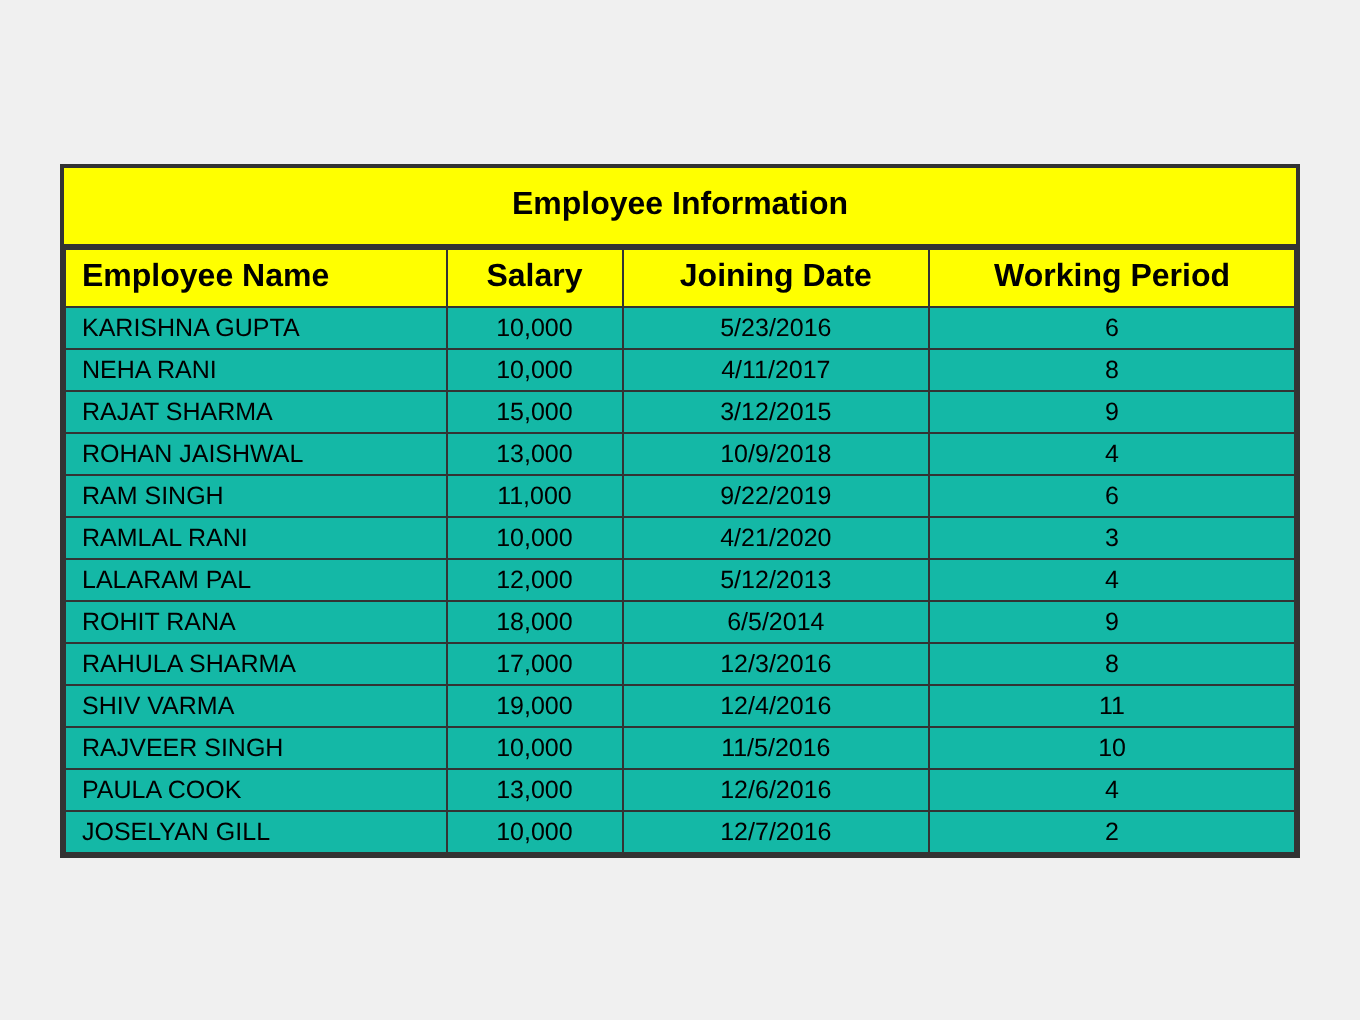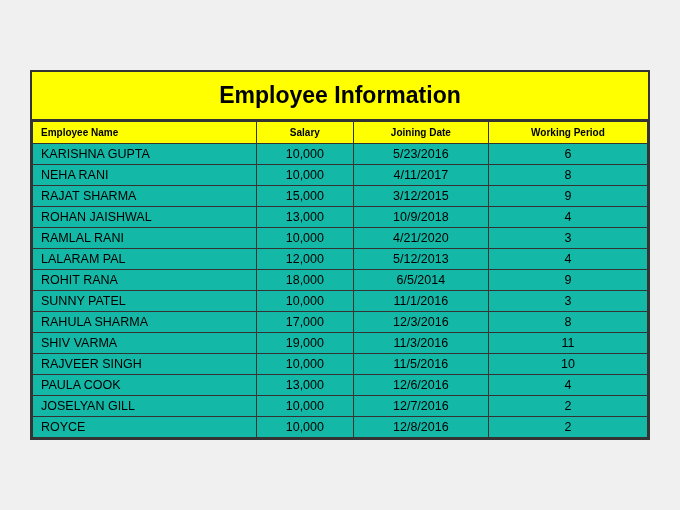--- a/index.html
+++ b/index.html
@@ -25,37 +25,37 @@
     }
 
     .title-row {
       background: #ffff00;
       text-align: center;
       padding: 10px 0;
       border-bottom: 2px solid #333;
     }
 
     .title-row span {
-      font-size: 23px;
+      font-size: 16px;
       font-weight: bold;
     }
 
     table {
       width: 100%;
       border-collapse: collapse;
     }
 
     thead tr {
       background: #ffff00;
     }
 
     thead th {
       border: 1px solid #333;
       padding: 5px 8px;
-      font-size: 10px;
+      font-size: 16px;
       font-weight: bold;
       text-align: left;
     }
 
     thead th:nth-child(2),
     thead th:nth-child(3),
     thead th:nth-child(4) {
       text-align: center;
     }
 
@@ -110,74 +110,68 @@
           <td>3/12/2015</td>
           <td>9</td>
         </tr>
         <tr>
           <td>ROHAN JAISHWAL</td>
           <td>13,000</td>
           <td>10/9/2018</td>
           <td>4</td>
         </tr>
         <tr>
+          <td>RAM SINGH</td>
+          <td>11,000</td>
+          <td>9/22/2019</td>
+          <td>6</td>
+        </tr>
+        <tr>
           <td>RAMLAL RANI</td>
           <td>10,000</td>
           <td>4/21/2020</td>
           <td>3</td>
         </tr>
         <tr>
           <td>LALARAM PAL</td>
           <td>12,000</td>
           <td>5/12/2013</td>
           <td>4</td>
         </tr>
         <tr>
           <td>ROHIT RANA</td>
           <td>18,000</td>
           <td>6/5/2014</td>
           <td>9</td>
         </tr>
         <tr>
-          <td>SUNNY PATEL</td>
-          <td>10,000</td>
-          <td>11/1/2016</td>
-          <td>3</td>
-        </tr>
-        <tr>
           <td>RAHULA SHARMA</td>
           <td>17,000</td>
           <td>12/3/2016</td>
           <td>8</td>
         </tr>
         <tr>
           <td>SHIV VARMA</td>
           <td>19,000</td>
-          <td>11/3/2016</td>
+          <td>12/4/2016</td>
           <td>11</td>
         </tr>
         <tr>
           <td>RAJVEER SINGH</td>
           <td>10,000</td>
           <td>11/5/2016</td>
           <td>10</td>
         </tr>
         <tr>
           <td>PAULA COOK</td>
           <td>13,000</td>
           <td>12/6/2016</td>
           <td>4</td>
         </tr>
         <tr>
           <td>JOSELYAN GILL</td>
           <td>10,000</td>
           <td>12/7/2016</td>
           <td>2</td>
         </tr>
-        <tr>
-          <td>ROYCE</td>
-          <td>10,000</td>
-          <td>12/8/2016</td>
-          <td>2</td>
-        </tr>
       </tbody>
   </table>
 </div>
 
 </body></html>

